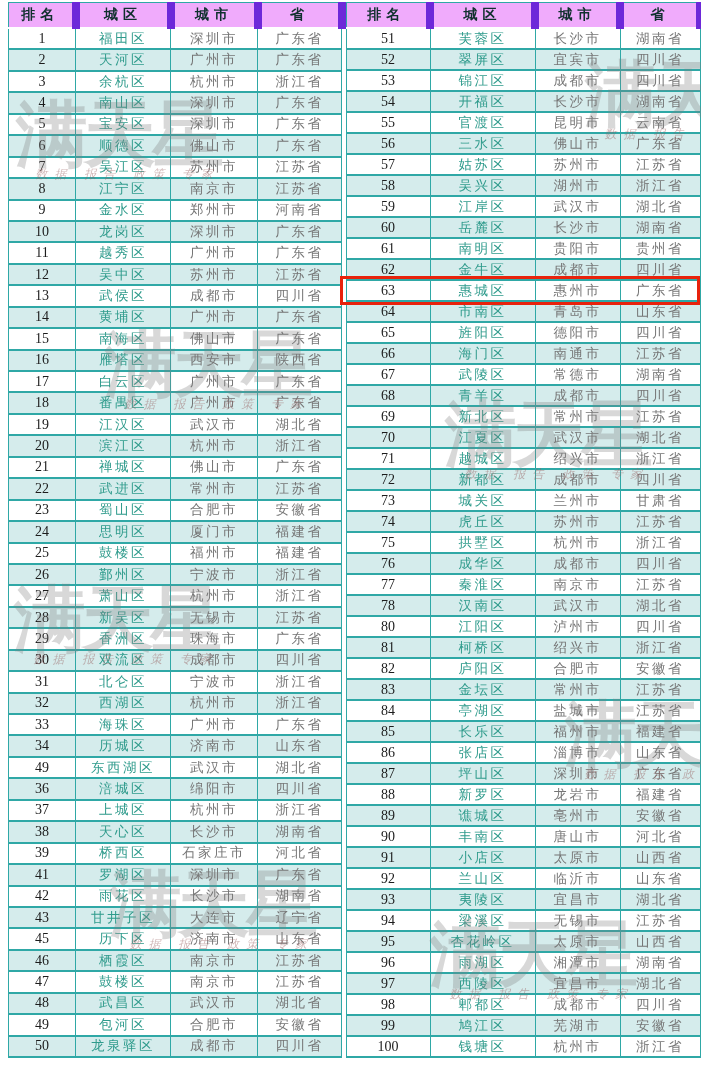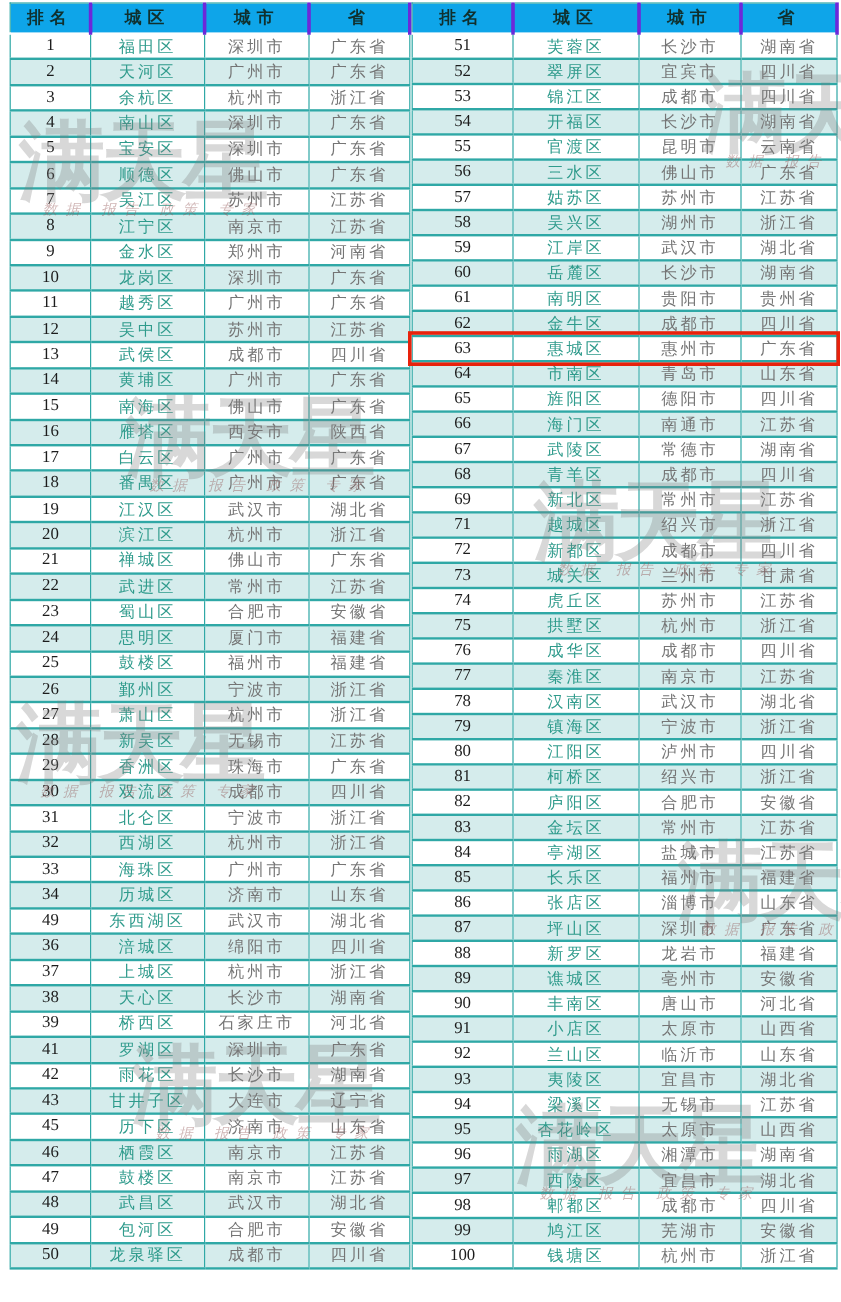--- a/index.html
+++ b/index.html
@@ -7,23 +7,23 @@
     width:701px; height:1085px; background:#ffffff; overflow:hidden;
     font-family:"Liberation Serif","DejaVu Serif",serif;
     position:relative;
   }
   .page { position:absolute; left:0; top:0; width:701px; height:1085px; overflow:hidden; }
   .tables { position:absolute; left:8px; top:2px; display:flex; z-index:1; }
   table { border-collapse:collapse; table-layout:fixed; border:1px solid #2fa8a6; }
   table.left-table  { width:333px; }
   table.right-table { width:354px; }
   th {
-    background:#0ea5e9; color:#10302e; font-size:14px; font-weight:bold;
+    background:#f0abfc; color:#10302e; font-size:14px; font-weight:bold;
     height:24px; letter-spacing:5px; padding:0;
-    border-right:3px solid #6d28d9; border-bottom:2px solid #ffffff;
+    border-right:8px solid #6d28d9; border-bottom:2px solid #ffffff;
   }
   td {
     height:19px; padding:0; text-align:center; font-size:13.5px;
     border-right:1px solid #2fa8a6; border-bottom:2px solid #2fa8a6;
     white-space:nowrap; overflow:hidden;
   }
   tbody tr:nth-child(even) td { background:#d5ecec; }
   td.rank     { font-size:14px; color:#1c1c1c; letter-spacing:0; }
   td.district { color:#2f9b8c; letter-spacing:2.5px; }
   td.city     { color:#757575; letter-spacing:2.5px; }
@@ -483,20 +483,26 @@
             <td class="city">成都市</td>
             <td class="province">四川省</td>
           </tr>
           <tr>
             <td class="rank">69</td>
             <td class="district">新北区</td>
             <td class="city">常州市</td>
             <td class="province">江苏省</td>
           </tr>
           <tr>
+            <td class="rank">70</td>
+            <td class="district">江夏区</td>
+            <td class="city">武汉市</td>
+            <td class="province">湖北省</td>
+          </tr>
+          <tr>
             <td class="rank">71</td>
             <td class="district">越城区</td>
             <td class="city">绍兴市</td>
             <td class="province">浙江省</td>
           </tr>
           <tr>
             <td class="rank">72</td>
             <td class="district">新都区</td>
             <td class="city">成都市</td>
             <td class="province">四川省</td>
@@ -529,26 +535,20 @@
             <td class="rank">77</td>
             <td class="district">秦淮区</td>
             <td class="city">南京市</td>
             <td class="province">江苏省</td>
           </tr>
           <tr>
             <td class="rank">78</td>
             <td class="district">汉南区</td>
             <td class="city">武汉市</td>
             <td class="province">湖北省</td>
-          </tr>
-          <tr>
-            <td class="rank">79</td>
-            <td class="district">镇海区</td>
-            <td class="city">宁波市</td>
-            <td class="province">浙江省</td>
           </tr>
           <tr>
             <td class="rank">80</td>
             <td class="district">江阳区</td>
             <td class="city">泸州市</td>
             <td class="province">四川省</td>
           </tr>
           <tr>
             <td class="rank">81</td>
             <td class="district">柯桥区</td>

